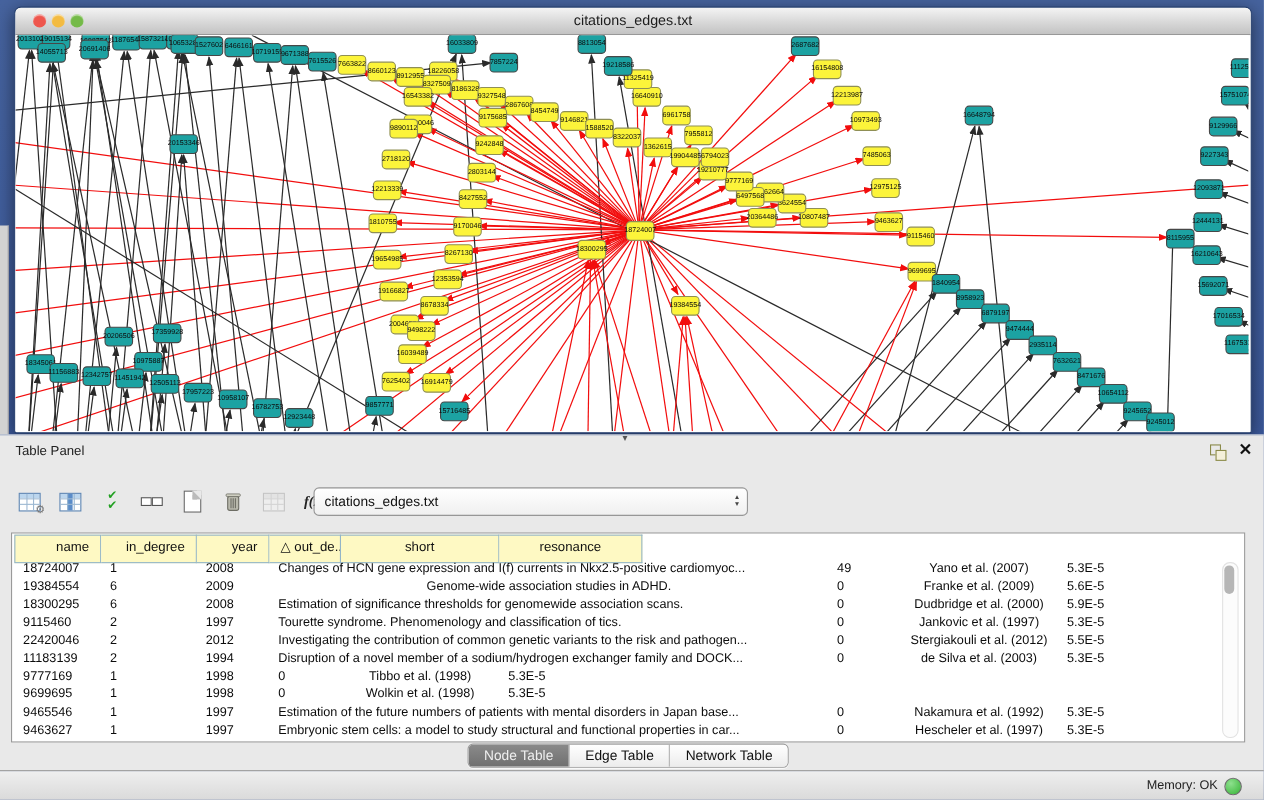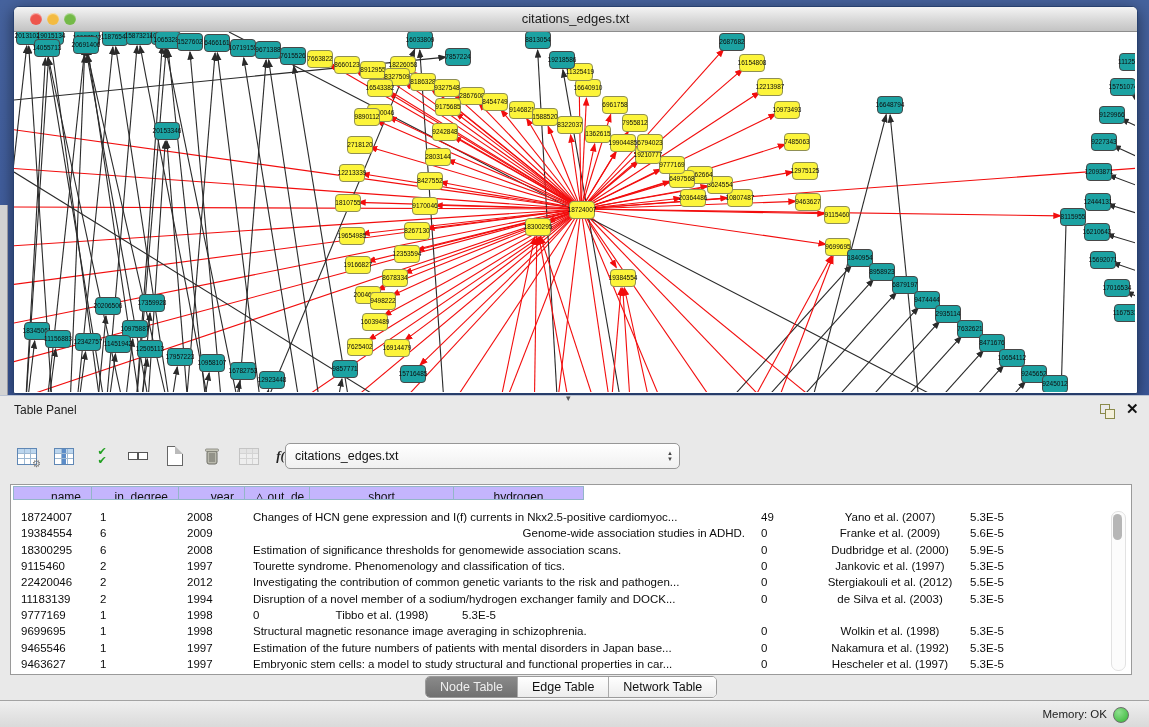--- a/index.html
+++ b/index.html
@@ -47,21 +47,21 @@
   .doc-ic{width:14px;height:18px;background:#fff;border:1px solid #666;position:relative}
   .doc-ic::after{content:"";position:absolute;right:-1px;top:-1px;border:4px solid;border-color:#e9e9e9 #e9e9e9 #bbb #bbb}
   .fx{font-family:"Liberation Serif",serif;font-style:italic;font-weight:bold;font-size:13px;color:#222}
   .combo{position:absolute;left:285px;top:47px;width:393px;height:24px;border:1px solid #979797;border-radius:5px;
       background:linear-gradient(180deg,#ffffff,#f0f0f0);display:flex;align-items:center}
   .combo .val{flex:1;padding-left:9px;font-size:12.5px;color:#111}
   .combo .stepper{width:18px;text-align:center;font-size:6px;color:#444;line-height:6px}
 
   .grid{position:absolute;left:10px;top:88px;width:1120px;height:189px;background:#fff;border:1px solid #9a9a9a;overflow:hidden}
   .ghead{position:absolute;left:2px;top:1px;height:22px;display:flex}
-  .hcell{box-sizing:border-box;background:#c4b5fd;border:1px solid #93b5c8;border-left:none;height:14px;
+  .hcell{box-sizing:border-box;background:#fef9c3;border:1px solid #93b5c8;border-left:none;height:26px;
       line-height:20px;font-size:12px;color:#111;padding:0 10px;white-space:nowrap;overflow:hidden}
   .hcell:first-child{border-left:1px solid #93b5c8}
   .grows{position:absolute;left:2px;top:24px;right:20px}
   .grow{display:flex;height:16.3px;align-items:center}
   .gcell{box-sizing:border-box;font-size:11.5px;color:#0c0c0c;padding:0 8px;white-space:nowrap;overflow:hidden}
   .vscroll{position:absolute;right:5px;top:26px;bottom:3px;width:13px;background:#fcfcfc;border:1px solid #e2e2e2;border-radius:7px}
   .vthumb{position:absolute;left:1px;top:2px;width:9px;height:26px;background:#b6b6b6;border-radius:5px}
 
   .tabs{position:absolute;left:425px;top:280px;height:20px;display:flex;border:1px solid #9b9b9b;border-radius:5px;
       overflow:hidden;background:#fff;box-shadow:0 1px 0 rgba(255,255,255,.7)}
@@ -442,37 +442,37 @@
     <span class="stepper">▲<br>▼</span>
   </div>
 
   <div class="grid">
     <div class="ghead" id="ghead">
         <div class="hcell" style="width: 79px; text-align: right;">name</div>
         <div class="hcell" style="width: 87px; text-align: right;">in_degree</div>
         <div class="hcell" style="width: 66px; text-align: right;">year</div>
         <div class="hcell" style="width: 65px; text-align: left;">△ out_de...</div>
         <div class="hcell" style="width: 144px; text-align: center;">short</div>
-        <div class="hcell" style="width: 130px; text-align: center;">hydrogen</div>
+        <div class="hcell" style="width: 130px; text-align: center;">resonance</div>
       </div>
     <div class="grows" id="grows">
         <div class="grow">
           <div class="gcell" style="width: 79px; text-align: left;">18724007</div>
           <div class="gcell" style="width: 87px; text-align: left;">1</div>
           <div class="gcell" style="width: 66px; text-align: left;">2008</div>
           <div class="gcell" style="width: 508px; text-align: left;">Changes of HCN gene expression and I(f) currents in Nkx2.5-positive cardiomyoc...</div>
           <div class="gcell" style="width: 65px; text-align: left;">49</div>
           <div class="gcell" style="width: 144px; text-align: center;">Yano et al. (2007)</div>
           <div class="gcell" style="width: 130px; text-align: left;">5.3E-5</div>
         </div>
         <div class="grow">
           <div class="gcell" style="width: 79px; text-align: left;">19384554</div>
           <div class="gcell" style="width: 87px; text-align: left;">6</div>
           <div class="gcell" style="width: 66px; text-align: left;">2009</div>
-          <div class="gcell" style="width: 508px; text-align: right;">Genome-wide association studies in ADHD.</div>
+          <div class="gcell" style="width: 508px; text-align: center;">Genome-wide association studies in ADHD.</div>
           <div class="gcell" style="width: 65px; text-align: left;">0</div>
           <div class="gcell" style="width: 144px; text-align: center;">Franke et al. (2009)</div>
           <div class="gcell" style="width: 130px; text-align: left;">5.6E-5</div>
         </div>
         <div class="grow">
           <div class="gcell" style="width: 79px; text-align: left;">18300295</div>
           <div class="gcell" style="width: 87px; text-align: left;">6</div>
           <div class="gcell" style="width: 66px; text-align: left;">2008</div>
           <div class="gcell" style="width: 508px; text-align: left;">Estimation of significance thresholds for genomewide association scans.</div>
           <div class="gcell" style="width: 65px; text-align: left;">0</div>
@@ -511,21 +511,20 @@
           <div class="gcell" style="width: 87px; text-align: left;">1</div>
           <div class="gcell" style="width: 66px; text-align: left;">1998</div>
           <div class="gcell" style="width: 65px; text-align: left;">0</div>
           <div class="gcell" style="width: 144px; text-align: center;">Tibbo et al. (1998)</div>
           <div class="gcell" style="width: 130px; text-align: left;">5.3E-5</div>
         </div>
         <div class="grow">
           <div class="gcell" style="width: 79px; text-align: left;">9699695</div>
           <div class="gcell" style="width: 87px; text-align: left;">1</div>
           <div class="gcell" style="width: 66px; text-align: left;">1998</div>
-          <div class="gcell" style="width: 508px; text-align: left;">Structural magnetic resonance image averaging in schizophrenia.</div>
           <div class="gcell" style="width: 65px; text-align: left;">0</div>
           <div class="gcell" style="width: 144px; text-align: center;">Wolkin et al. (1998)</div>
           <div class="gcell" style="width: 130px; text-align: left;">5.3E-5</div>
         </div>
         <div class="grow">
           <div class="gcell" style="width: 79px; text-align: left;">9465546</div>
           <div class="gcell" style="width: 87px; text-align: left;">1</div>
           <div class="gcell" style="width: 66px; text-align: left;">1997</div>
           <div class="gcell" style="width: 508px; text-align: left;">Estimation of the future numbers of patients with mental disorders in Japan base...</div>
           <div class="gcell" style="width: 65px; text-align: left;">0</div>

